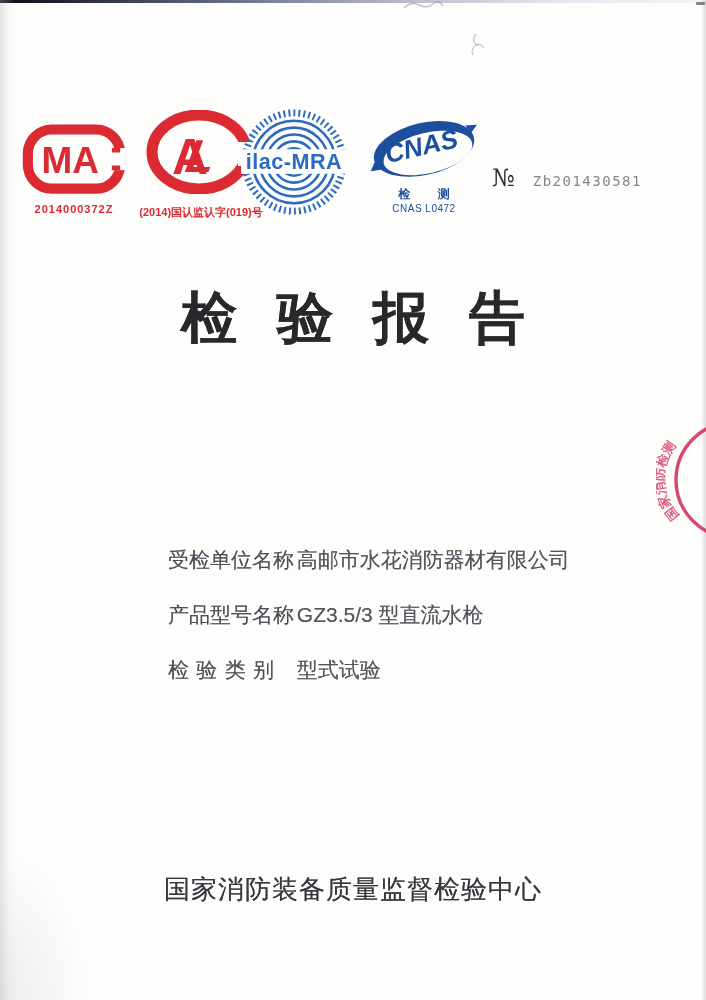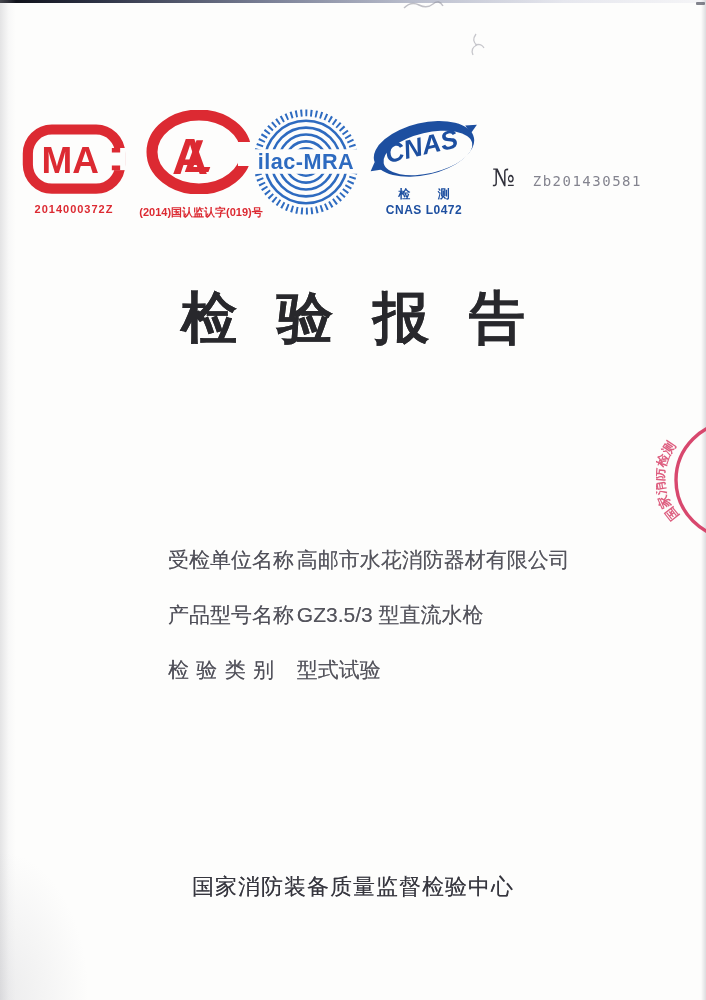--- a/index.html
+++ b/index.html
@@ -20,44 +20,44 @@
     background:linear-gradient(to left,rgba(160,160,168,.35),rgba(255,255,255,0));}
   .scan-bl-smudge{position:absolute;left:0;bottom:0;width:90px;height:150px;
     background:radial-gradient(ellipse at 0% 100%,rgba(190,190,196,.28),rgba(255,255,255,0) 70%);}
   .corner-dash{position:absolute;right:1px;top:2px;width:9px;height:3px;background:#5a5c68;opacity:.75;border-radius:1px;}
   .pencil-marks{position:absolute;left:398px;top:0;opacity:.55;}
 
   
   .logo-block{position:absolute;text-align:center;}
   .cma-block{left:14px;top:124px;width:120px;}
   .al-block{left:138px;top:110px;width:126px;}
-  .ilac-block{left:251px;top:108px;width:110px;}
+  .ilac-block{left:239px;top:108px;width:110px;}
   .cnas-block{left:367px;top:112px;width:114px;}
   .cma-cert{margin-top:3px;font-size:11px;font-weight:bold;color:#dc2a32;letter-spacing:1px;white-space:nowrap;}
   .al-cert{margin-top:7px;font-size:11px;font-weight:bold;color:#dc2a32;white-space:nowrap;}
   .cnas-jiance{margin-top:-2px;font-size:12px;color:#1d4fa0;font-weight:bold;letter-spacing:12px;padding-left:12px;white-space:nowrap;}
-  .cnas-code{font-size:12px;color:#1d4fa0;font-weight:bold;letter-spacing:.5px;white-space:nowrap;}
+  .cnas-code{font-size:10px;color:#1d4fa0;font-weight:normal;letter-spacing:.5px;white-space:nowrap;}
 
   .report-no{position:absolute;left:492px;top:164px;display:flex;align-items:baseline;gap:18px;}
   .no-sign{font-family:"DejaVu Serif",serif;font-size:24px;color:#30303a;}
   .no-value{font-family:"DejaVu Sans Mono",monospace;font-size:14px;color:#84848f;letter-spacing:1.5px;}
 
   .doc-title{position:absolute;left:0;top:281px;width:100%;
     text-align:center;font-size:56px;font-weight:700;color:#28282c;
     letter-spacing:40px;padding-left:40px;box-sizing:border-box;white-space:nowrap;
     text-shadow:0 0 .5px #444;}
 
   
   .fields{position:absolute;left:168px;top:546px;font-size:21px;color:#4f4f58;}
   .field-row{margin-bottom:27px;white-space:nowrap;text-shadow:0 0 .6px #9a9aa0;}
   .field-label{display:inline-block;width:106px;text-align:justify;text-align-last:justify;vertical-align:baseline;}
   .field-value{margin-left:17px;color:#54545c;}
 
   .footer-org{position:absolute;left:0;top:872px;width:100%;text-align:center;
-    font-size:22px;color:#36363e;letter-spacing:1px;font-weight:500;
+    font-size:26px;color:#36363e;letter-spacing:1px;font-weight:500;
     text-shadow:0 0 .6px #77777d;white-space:nowrap;}
 
   .stamp{position:absolute;left:656px;top:412px;width:110px;height:150px;opacity:.9;}
 </style>
 </head>
 <body>
 
 <div class="scan">
 
   <div class="scan-top-line"></div>

